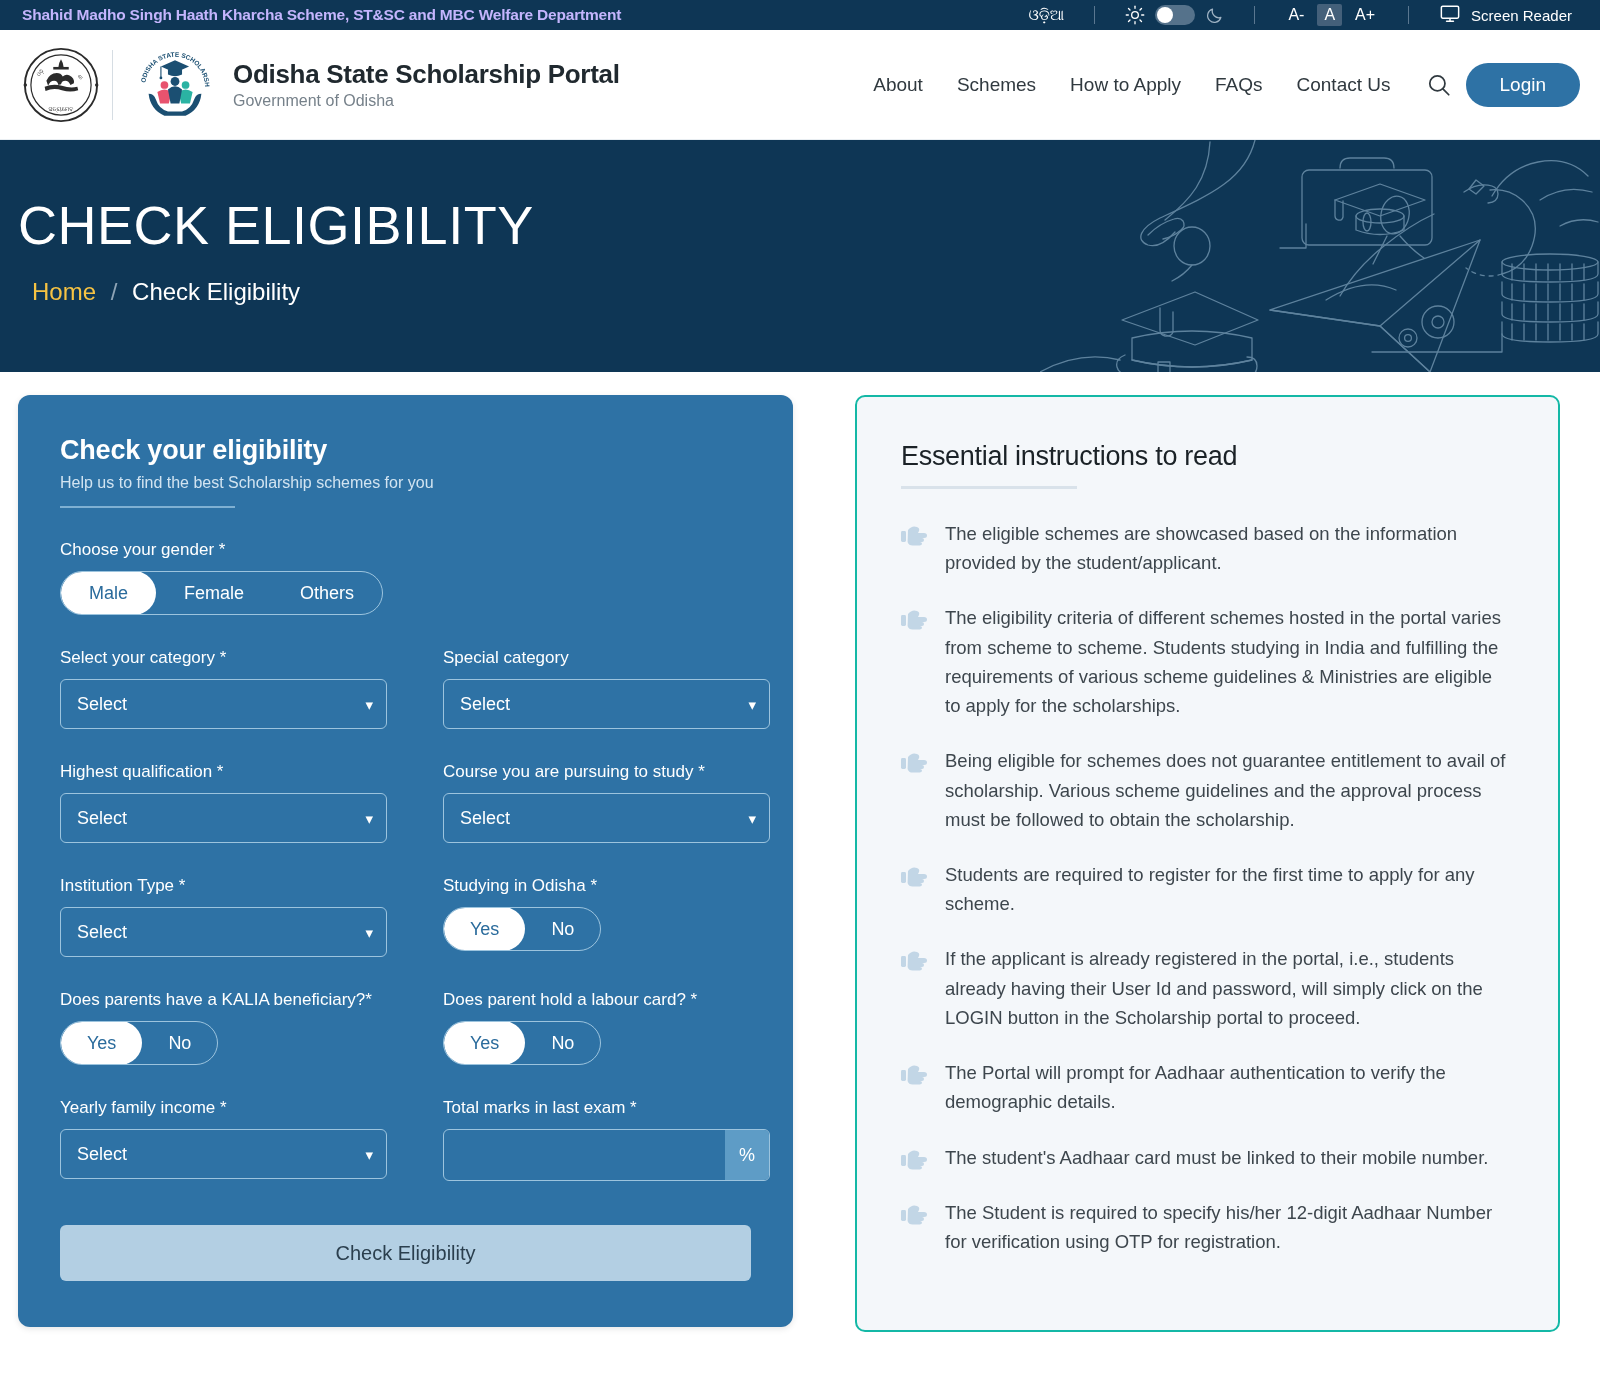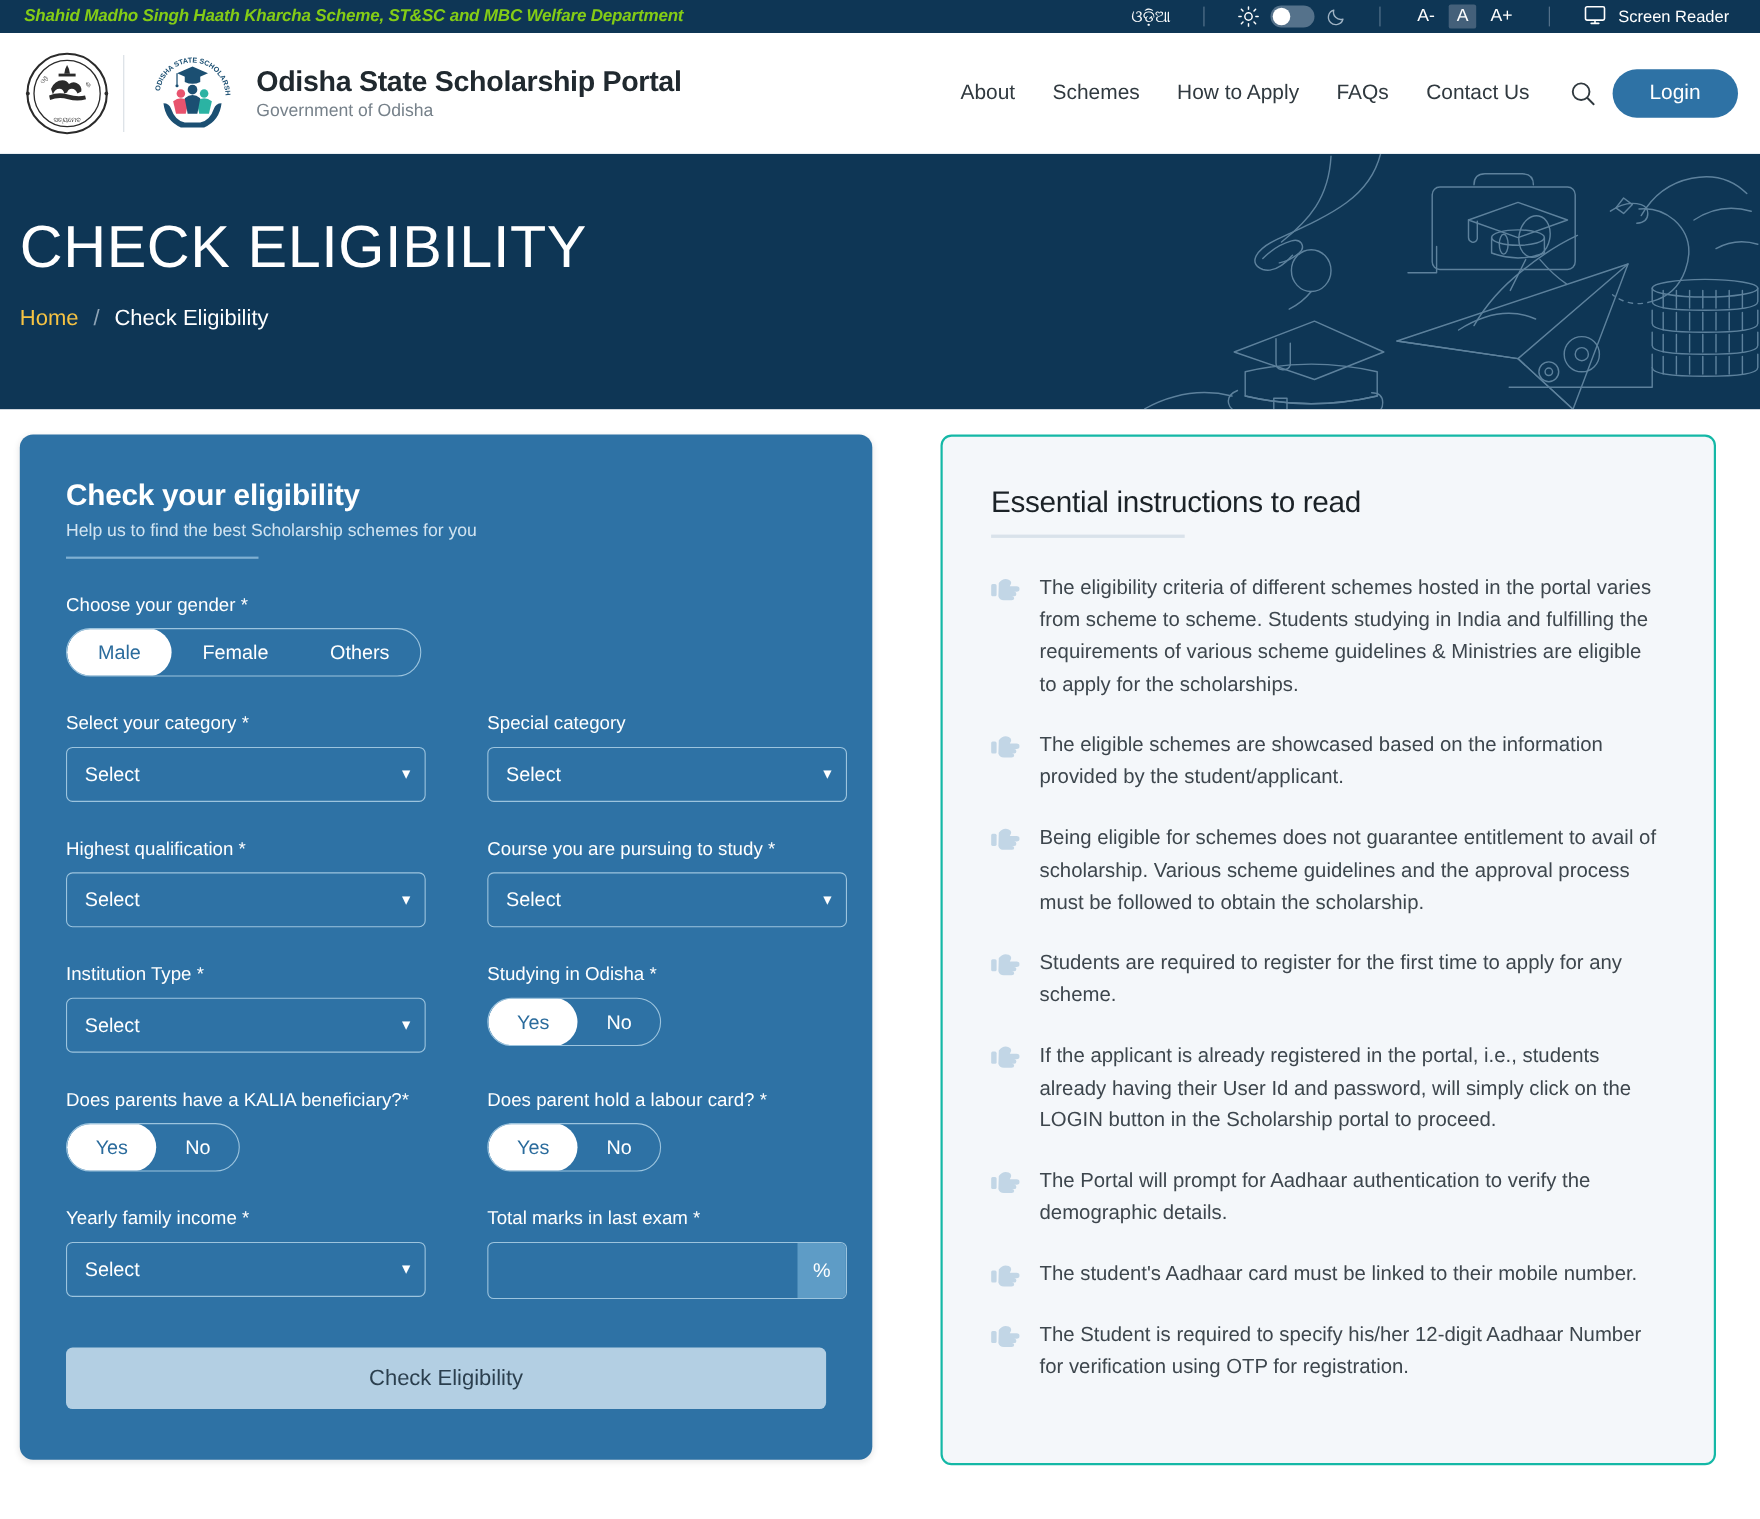--- a/index.html
+++ b/index.html
@@ -16,26 +16,25 @@
     height: 30px;
     background: #0E3655;
     display: flex;
     align-items: center;
     justify-content: space-between;
     padding: 0 14px 0 22px;
     color: #ffffff;
     font-size: 15px;
   }
   .topbar-marquee {
-    color: #84cc16;
+    color: #c4b5fd;
     font-weight: bold;
     font-size: 15.5px;
     letter-spacing: -0.2px;
     white-space: nowrap;
-    font-style: italic;
   }
   .topbar-right {
     display: flex;
     align-items: center;
     gap: 16px;
     white-space: nowrap;
   }
   .tb-group { display: flex; align-items: center; gap: 10px; padding: 0 14px; }
   .tb-sep { width: 1px; height: 18px; background: #5a7790; }
   .odia-lang { font-size: 15px; color: #fff; }
@@ -89,21 +88,21 @@
     height: 232px;
     background: #0E3655;
     position: relative;
     overflow: hidden;
   }
   .hero-inner { padding: 58px 0 0 18px; position: relative; z-index: 2; }
   .hero-title {
     font-size: 54px; color: #ffffff; font-weight: normal;
     letter-spacing: 0.5px; line-height: 1;
   }
-  .breadcrumb { margin-top: 26px; font-size: 20px; color: #ffffff; }
+  .breadcrumb { margin-top: 26px; font-size: 24px; color: #ffffff; margin-left: 14px; }
   .breadcrumb .crumb-home { color: #F6C343; cursor: pointer; }
   .breadcrumb .crumb-sep { color: #8ea4b6; margin: 0 8px; }
   .hero-art {
     position: absolute; right: 0; top: 0; height: 232px; width: 560px;
     opacity: 0.55; z-index: 1;
   }
 
   
   .main {
     display: flex;
@@ -506,31 +505,31 @@
     <div class="instr-rule"></div>
     <div class="instr-list">
 
       <div class="instr-item">
         <span class="hand-icon">
           <svg viewBox="0 0 26 24" width="26" height="24" fill="#c2d6e6">
             <rect x="0" y="8" width="5" height="11" rx="1.4"></rect>
             <path d="M7 7 q4 -5 9 -3 q3 1 2 4 l-1 2 h6 q3 0 3 2.5 q0 2.5 -3 2.5 h-2 q2 0 2 2 q0 2 -2 2 h-2 q2 0 2 1.8 q0 1.8 -2.4 1.8 h-7 q-4 0 -5 -3.6 z"></path>
           </svg>
         </span>
+        <div class="instr-text">The eligible schemes are showcased based on the information provided by the student/applicant.</div>
+      </div>
+
+      <div class="instr-item">
+        <span class="hand-icon">
+          <svg viewBox="0 0 26 24" width="26" height="24" fill="#c2d6e6">
+            <rect x="0" y="8" width="5" height="11" rx="1.4"></rect>
+            <path d="M7 7 q4 -5 9 -3 q3 1 2 4 l-1 2 h6 q3 0 3 2.5 q0 2.5 -3 2.5 h-2 q2 0 2 2 q0 2 -2 2 h-2 q2 0 2 1.8 q0 1.8 -2.4 1.8 h-7 q-4 0 -5 -3.6 z"></path>
+          </svg>
+        </span>
         <div class="instr-text">The eligibility criteria of different schemes hosted in the portal varies from scheme to scheme. Students studying in India and fulfilling the requirements of various scheme guidelines &amp; Ministries are eligible to apply for the scholarships.</div>
-      </div>
-
-      <div class="instr-item">
-        <span class="hand-icon">
-          <svg viewBox="0 0 26 24" width="26" height="24" fill="#c2d6e6">
-            <rect x="0" y="8" width="5" height="11" rx="1.4"></rect>
-            <path d="M7 7 q4 -5 9 -3 q3 1 2 4 l-1 2 h6 q3 0 3 2.5 q0 2.5 -3 2.5 h-2 q2 0 2 2 q0 2 -2 2 h-2 q2 0 2 1.8 q0 1.8 -2.4 1.8 h-7 q-4 0 -5 -3.6 z"></path>
-          </svg>
-        </span>
-        <div class="instr-text">The eligible schemes are showcased based on the information provided by the student/applicant.</div>
       </div>
 
       <div class="instr-item">
         <span class="hand-icon">
           <svg viewBox="0 0 26 24" width="26" height="24" fill="#c2d6e6">
             <rect x="0" y="8" width="5" height="11" rx="1.4"></rect>
             <path d="M7 7 q4 -5 9 -3 q3 1 2 4 l-1 2 h6 q3 0 3 2.5 q0 2.5 -3 2.5 h-2 q2 0 2 2 q0 2 -2 2 h-2 q2 0 2 1.8 q0 1.8 -2.4 1.8 h-7 q-4 0 -5 -3.6 z"></path>
           </svg>
         </span>
         <div class="instr-text">Being eligible for schemes does not guarantee entitlement to avail of scholarship. Various scheme guidelines and the approval process must be followed to obtain the scholarship.</div>

